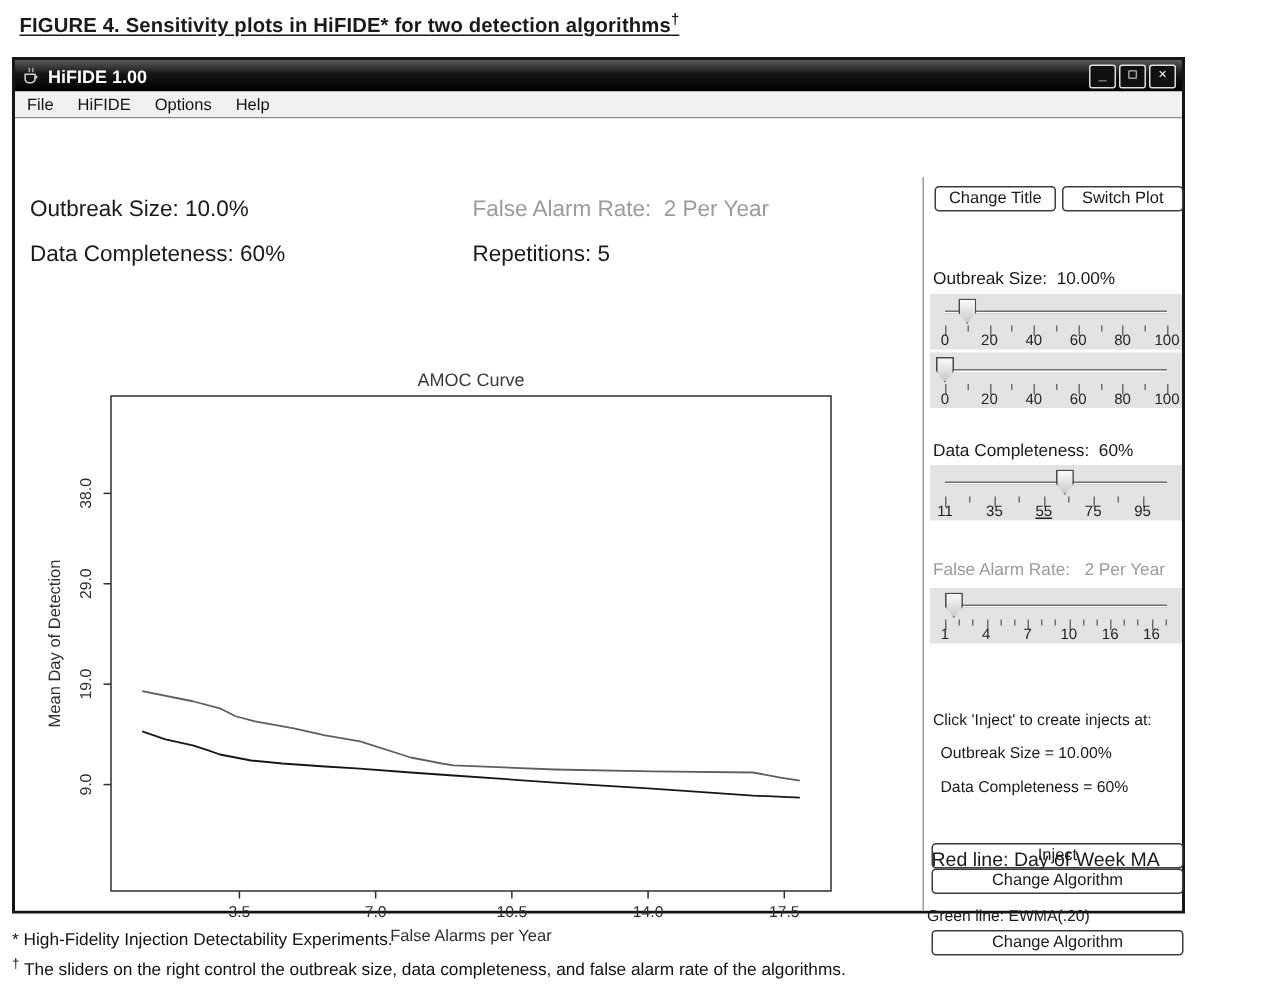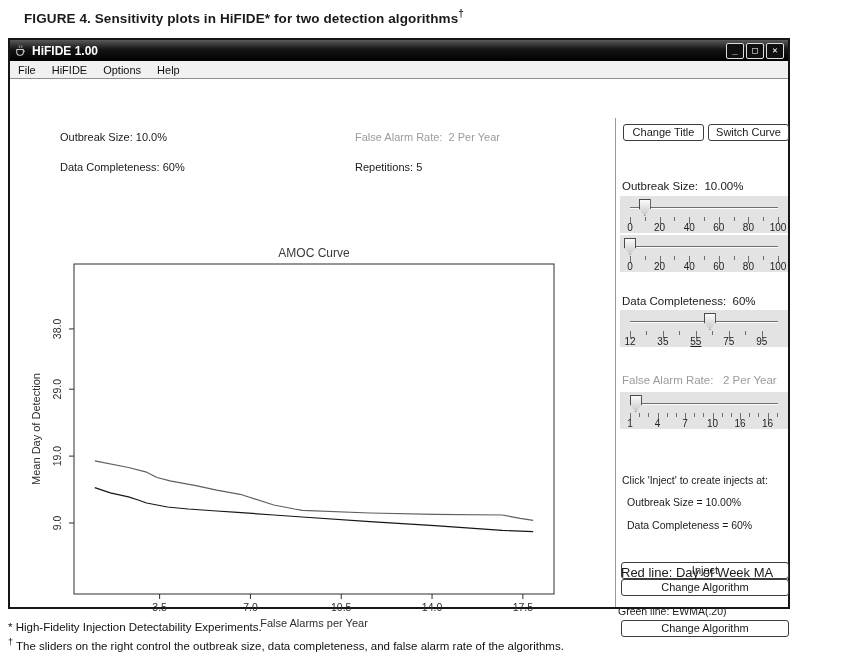--- a/index.html
+++ b/index.html
@@ -1,18 +1,18 @@
 <!DOCTYPE html>
 <html><head>
 <meta charset="utf-8">
 <style>
   html,body{margin:0;padding:0;background:#fff;}
   #page{position:relative;width:849px;height:661px;background:#fff;overflow:hidden;
         font-family:"Liberation Sans", sans-serif;color:#1a1a1a;}
-  #figure-title{position:absolute;left:24px;top:8px;font-size:13.5px;font-weight:bold;letter-spacing:.1px;}
+  #figure-title{position:absolute;left:13px;top:8px;font-size:13.5px;font-weight:bold;letter-spacing:.1px;text-decoration:underline;}
   #figure-title sup{font-size:10px;}
 
   
   #app-window{position:absolute;left:8px;top:38px;width:782px;height:571px;
               border:2px solid #161616;background:#fff;box-sizing:border-box;}
   #titlebar{position:absolute;left:0;top:0;right:0;height:21px;
             background:linear-gradient(180deg,#5a5a5a 0%,#151515 45%,#000 100%);
             display:flex;align-items:center;padding:0 4px;box-sizing:border-box;}
   #titlebar .title{color:#fff;font-weight:bold;font-size:12px;margin-left:5px;flex:1;}
   .winbtn{width:16px;height:14px;margin-left:2px;background:#101010;border:1px solid #dedede;
@@ -21,21 +21,21 @@
   #java-icon{width:13px;height:13px;flex:0 0 auto;}
 
   #menubar{position:absolute;left:0;top:21px;right:0;height:17px;background:#f1f1f1;
            border-bottom:1px solid #8f8f8f;display:flex;align-items:center;
            font-size:11px;color:#111;}
   #menubar .menu-item{padding:1px 8px;}
 
   #content{position:absolute;left:0;top:39px;right:0;bottom:0;background:#fff;}
   #vsep{position:absolute;left:605px;top:39px;bottom:0;width:1px;background:#9a9a9a;}
 
-  .param{position:absolute;font-size:11px;white-space:pre;margin-left:40px;}
+  .param{position:absolute;font-size:15px;white-space:pre;}
   .muted{color:#9b9b9b;}
   #param-0{left:10px;top:52px;} #param-1{left:305px;top:52px;}
   #param-2{left:10px;top:82px;} #param-3{left:305px;top:82px;}
 
   #chart{position:absolute;left:0;top:38px;width:605px;height:533px;}
 
   
   .btn{position:absolute;height:17px;background:#fff;border:1.5px solid #3c3c3c;border-radius:3px;
        font-size:11px;text-align:center;line-height:14px;box-sizing:border-box;cursor:default;}
   #btn-change-title{left:613px;top:45px;width:81px;}
@@ -132,21 +132,21 @@
           <line x1="59" y1="211.92900608519273" x2="64" y2="211.92900608519273" stroke="#2e2e2e"></line>
           <text x="51" y="211.92900608519273" text-anchor="middle" font-size="10.5" fill="#2e2e2e" transform="rotate(-90 51 211.92900608519273)" font-family="Liberation Sans, sans-serif">38.0</text>
           <text x="30" y="312" text-anchor="middle" font-size="11" fill="#2e2e2e" transform="rotate(-90 30 312)" font-family="Liberation Sans, sans-serif">Mean Day of Detection</text>
           <polyline points="84.8,343.8 118.5,350.5 136.6,355.2 147.0,360.5 160.0,363.9 185.9,368.6 206.7,373.2 230.1,377.3 263.8,388.0 284.5,392.0 292.3,393.3 359.8,396.0 424.6,397.3 492.1,398.0 510.3,401.4 523.2,403.4" fill="none" stroke="#5f5f5f" stroke-width="1.2" stroke-linejoin="round"></polyline>
           <polyline points="84.8,370.6 100.3,375.9 118.5,379.9 128.9,383.3 136.6,386.0 147.0,388.0 157.4,390.0 178.2,392.0 206.7,394.0 227.5,395.3 263.8,398.0 292.3,400.0 359.8,404.7 424.6,408.7 492.1,413.4 523.2,414.7" fill="none" stroke="#161616" stroke-width="1.2" stroke-linejoin="round"></polyline>
         </svg>
 
       <div id="vsep"></div>
 
       <div class="btn" id="btn-change-title">Change Title</div>
-      <div class="btn" id="btn-switch-plot">Switch Curve</div>
+      <div class="btn" id="btn-switch-plot">Switch Plot</div>
 
       <span class="panel-label" id="lbl-outbreak">Outbreak Size:  10.00%</span>
       <div class="slider" id="slider-0">
           <div class="inner">
             <div class="track"></div>
             <div class="tick major" style="left: 0%;"></div>
             <div class="tick minor" style="left: 10%;"></div>
             <div class="tick major" style="left: 20%;"></div>
             <div class="tick minor" style="left: 30%;"></div>
             <div class="tick major" style="left: 40%;"></div>
@@ -195,21 +195,21 @@
             <div class="track"></div>
             <div class="tick major" style="left: 0%;"></div>
             <div class="tick minor" style="left: 11.125%;"></div>
             <div class="tick major" style="left: 22.25%;"></div>
             <div class="tick minor" style="left: 33.375%;"></div>
             <div class="tick major" style="left: 44.5%;"></div>
             <div class="tick minor" style="left: 55.625%;"></div>
             <div class="tick major" style="left: 66.75%;"></div>
             <div class="tick minor" style="left: 77.875%;"></div>
             <div class="tick major" style="left: 89%;"></div>
-            <span class="tlabel" style="left: 0%;">12</span>
+            <span class="tlabel" style="left: 0%;">11</span>
             <span class="tlabel" style="left: 22.25%;">35</span>
             <span class="tlabel" style="left: 44.5%; text-decoration: underline;">55</span>
             <span class="tlabel" style="left: 66.75%;">75</span>
             <span class="tlabel" style="left: 89%;">95</span>
             <div class="thumb" style="left: calc(54% - 6px);"></div>
           </div>
         </div>
 
       <span class="panel-label muted" id="lbl-far">False Alarm Rate:   2 Per Year</span>
       <div class="slider" id="slider-3">

